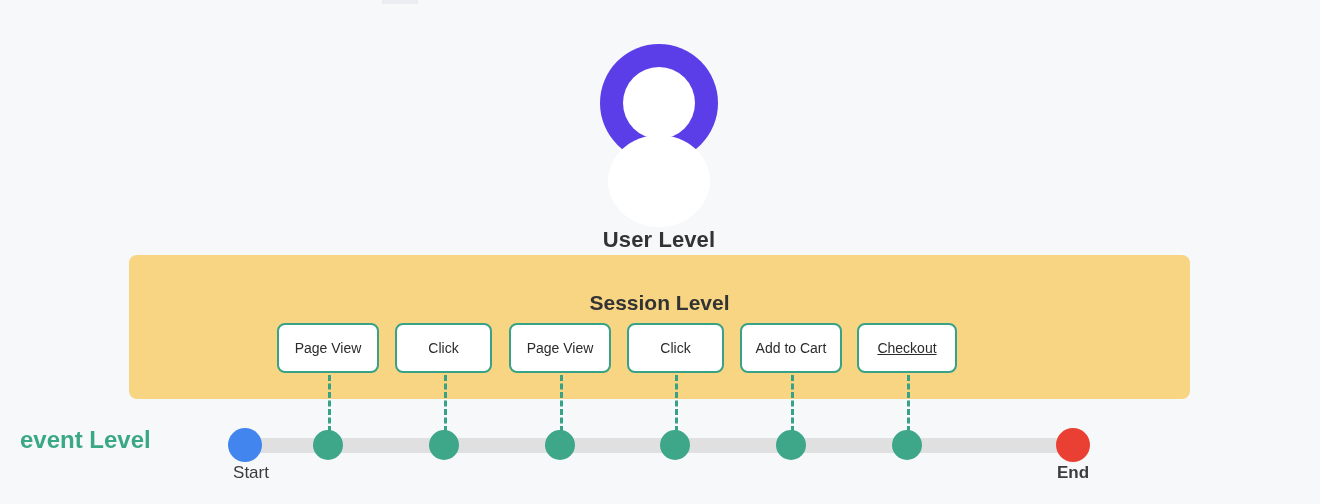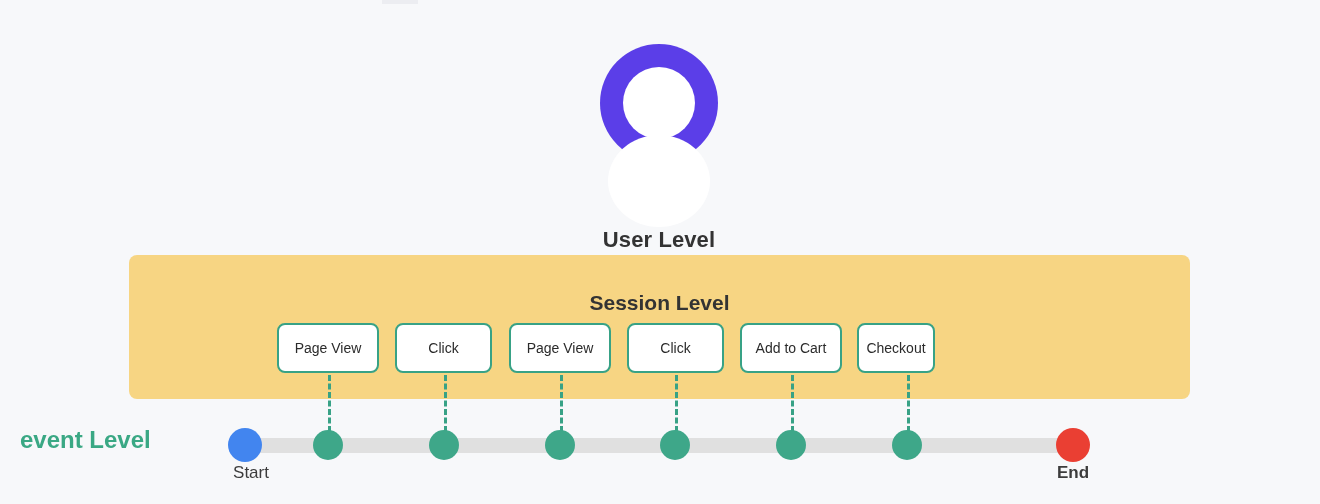--- a/index.html
+++ b/index.html
@@ -205,21 +205,21 @@
       <div class="event-box" style="left: 277px; width: 102px;">Page View</div>
       <div class="connector" style="left: 328px;"></div>
       <div class="event-box" style="left: 395px; width: 97px;">Click</div>
       <div class="connector" style="left: 444px;"></div>
       <div class="event-box" style="left: 509px; width: 102px;">Page View</div>
       <div class="connector" style="left: 560px;"></div>
       <div class="event-box" style="left: 627px; width: 97px;">Click</div>
       <div class="connector" style="left: 675px;"></div>
       <div class="event-box" style="left: 740px; width: 102px;">Add to Cart</div>
       <div class="connector" style="left: 791px;"></div>
-      <div class="event-box" style="left: 857px; width: 78px;">Checkout</div>
+      <div class="event-box" style="left: 857px; width: 100px; text-decoration: underline;">Checkout</div>
       <div class="connector" style="left: 907px;"></div>
     </div>
 
   <div class="event-level-label">event Level</div>
 
   <div class="timeline-bar"></div>
 
   <div id="timeline-layer">
       <div class="dot dot-start" style="left: 228px;"></div>
       <div class="dot dot-event" style="left: 313px;"></div>

